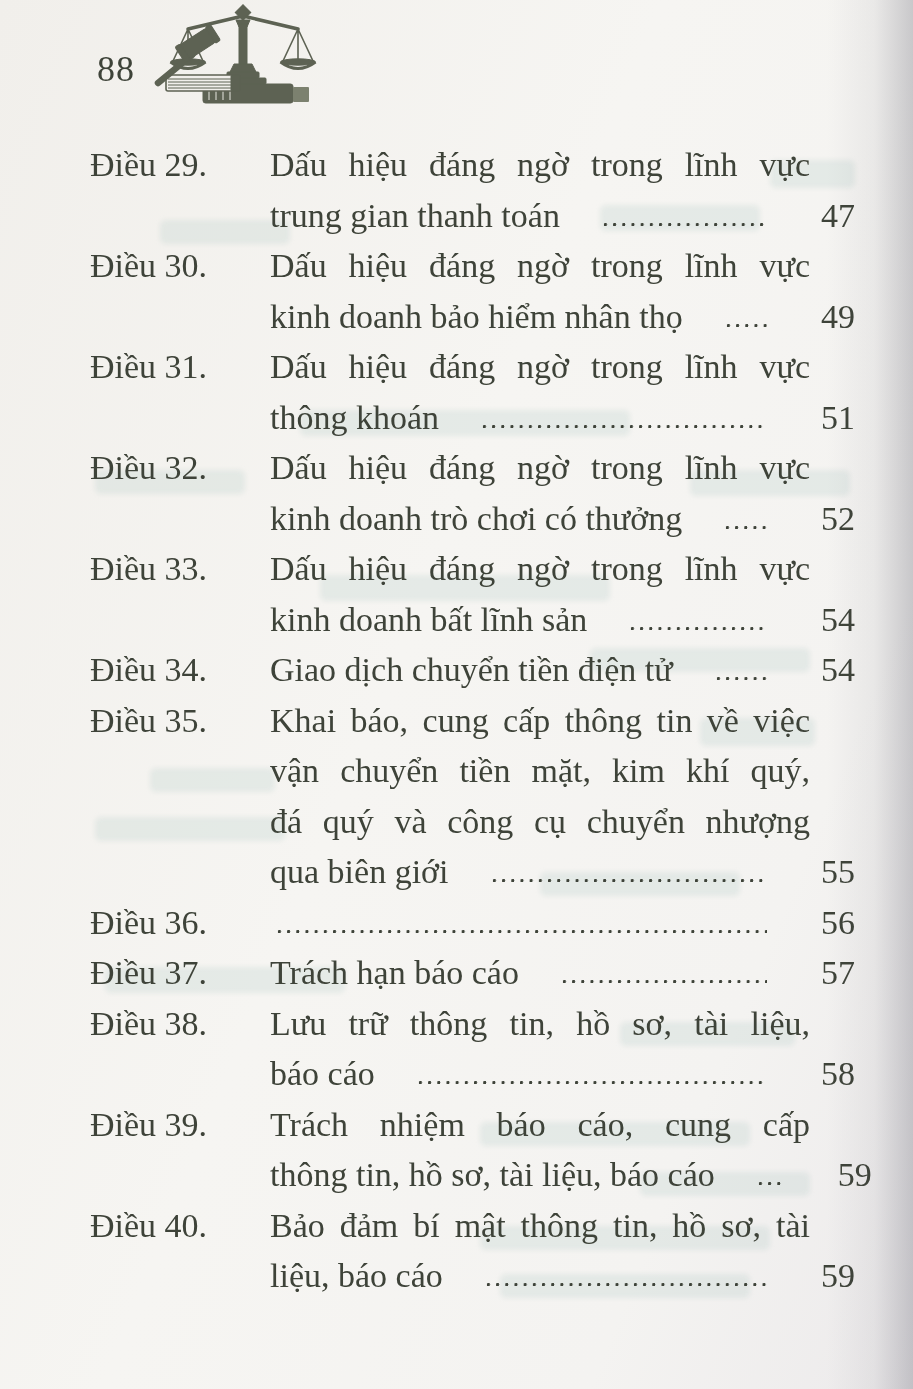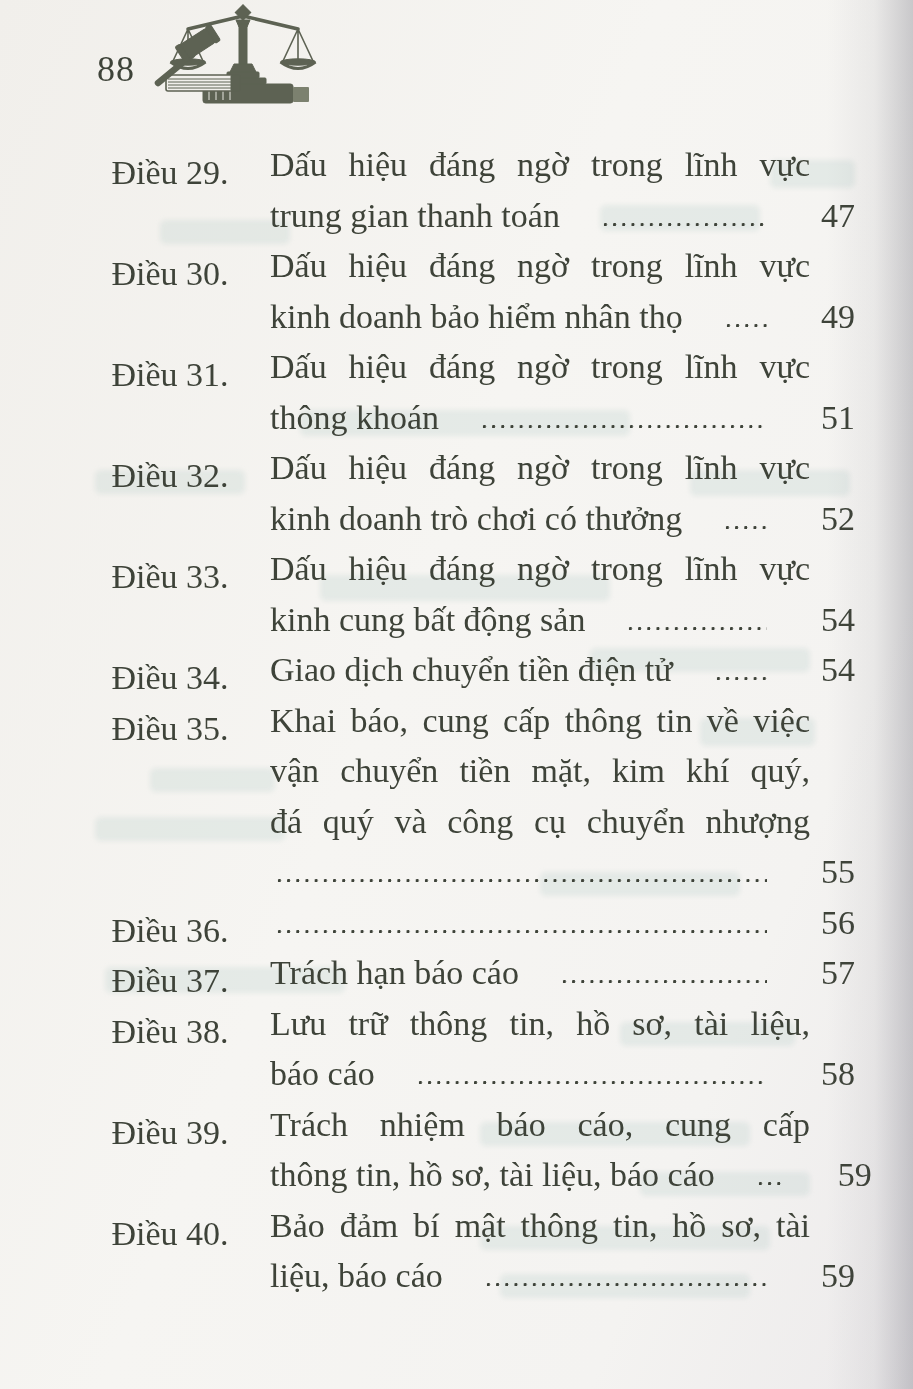--- a/index.html
+++ b/index.html
@@ -24,22 +24,22 @@
   }
   .logo{position:absolute;left:146px;top:4px;width:194px;height:104px;}
 
   
   .toc{
     position:absolute;left:257px;top:140px;width:598px;
     font-size:34px;color:#3e4339;
   }
   .entry{position:relative;}
   .label{
-    position:absolute;left:-167px;top:8px;width:160px;
-    line-height:50.5px;white-space:nowrap;text-align:center;
+    position:absolute;left:-167px;top:0;width:160px;
+    line-height:50.5px;white-space:nowrap;
   }
   .line{height:50.5px;line-height:50.5px;margin-left:13px;}
   .line.just{
     text-align:justify;text-align-last:justify;
     padding-right:45px;
   }
   .line.leader{display:flex;align-items:baseline;gap:36px;}
   .line.leader .txt{white-space:nowrap;flex:0 0 auto;}
   .dots{
     flex:1 1 auto;height:5px;margin:0 0 0 7px;min-width:26px;
@@ -167,39 +167,40 @@
         <div class="line leader">
           <span class="txt">kinh doanh trò chơi có thưởng</span>
           <span class="dots"></span>
           <span class="pg">52</span>
         </div>
       </div>
       <div class="entry">
         <span class="label">Điều 33.</span>
         <div class="line just"><span class="txt">Dấu hiệu đáng ngờ trong lĩnh vực</span></div>
         <div class="line leader">
-          <span class="txt">kinh cung bất động sản</span>
+          <span class="txt">kinh doanh bất lĩnh sản</span>
           <span class="dots"></span>
           <span class="pg">54</span>
         </div>
       </div>
       <div class="entry">
         <span class="label">Điều 34.</span>
         <div class="line leader">
           <span class="txt">Giao dịch chuyển tiền điện tử</span>
           <span class="dots"></span>
           <span class="pg">54</span>
         </div>
       </div>
       <div class="entry">
         <span class="label">Điều 35.</span>
         <div class="line just"><span class="txt">Khai báo, cung cấp thông tin về việc</span></div>
         <div class="line just"><span class="txt">vận chuyển tiền mặt, kim khí quý,</span></div>
         <div class="line just"><span class="txt">đá quý và công cụ chuyển nhượng</span></div>
         <div class="line leader">
+          <span class="txt">qua biên giới</span>
           <span class="dots"></span>
           <span class="pg">55</span>
         </div>
       </div>
       <div class="entry">
         <span class="label">Điều 36.</span>
         <div class="line leader">
           <span class="dots"></span>
           <span class="pg">56</span>
         </div>

